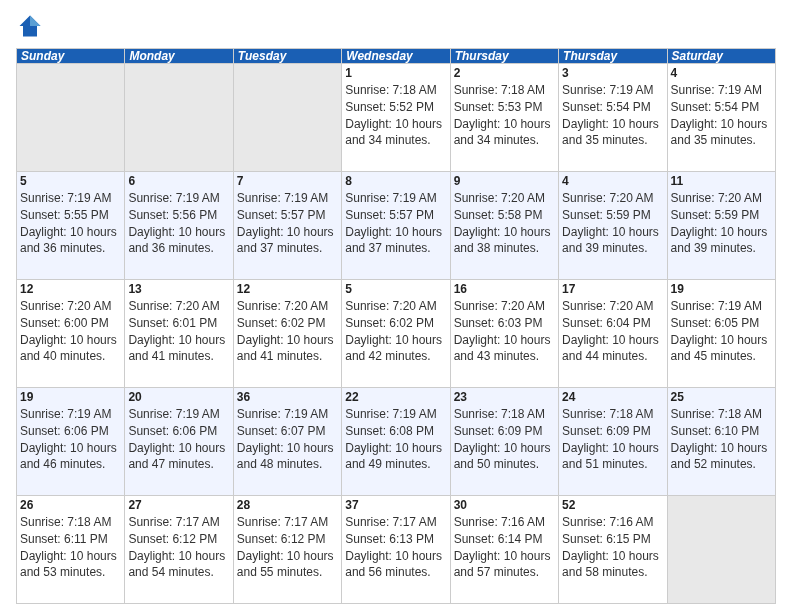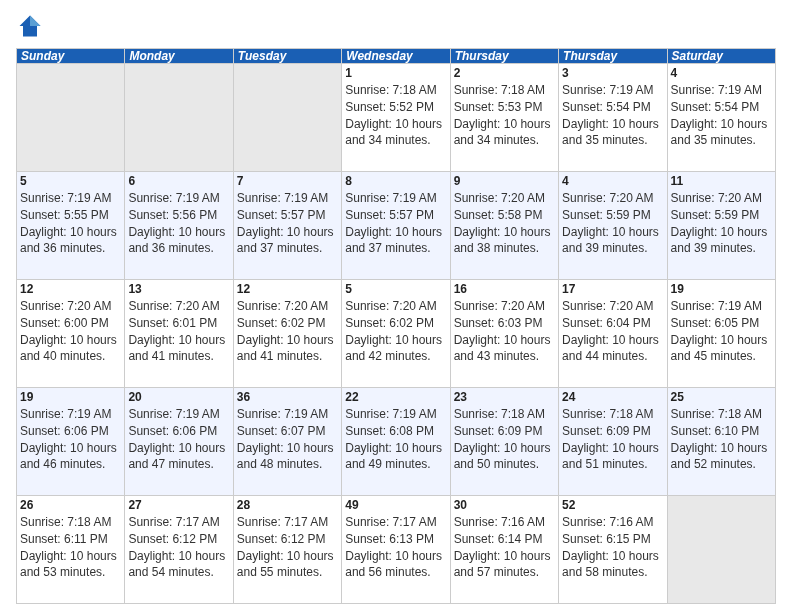--- a/index.html
+++ b/index.html
@@ -338,21 +338,21 @@
 and 54 minutes.</div>
           </td>
           <td>
             <span class="day-num">28</span>
             <div class="day-info" style="white-space: pre-line;">Sunrise: 7:17 AM
 Sunset: 6:12 PM
 Daylight: 10 hours
 and 55 minutes.</div>
           </td>
           <td>
-            <span class="day-num">49</span>
+            <span class="day-num">37</span>
             <div class="day-info" style="white-space: pre-line;">Sunrise: 7:17 AM
 Sunset: 6:13 PM
 Daylight: 10 hours
 and 56 minutes.</div>
           </td>
           <td>
             <span class="day-num">30</span>
             <div class="day-info" style="white-space: pre-line;">Sunrise: 7:16 AM
 Sunset: 6:14 PM
 Daylight: 10 hours

